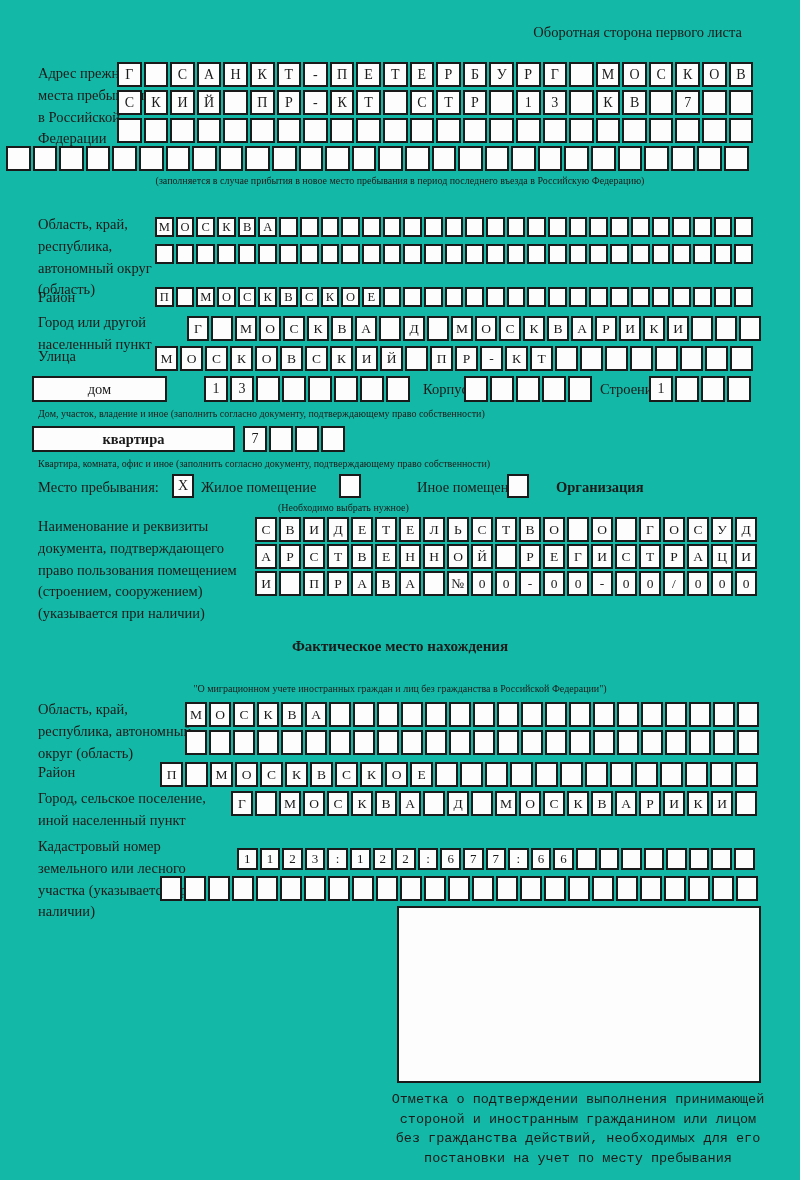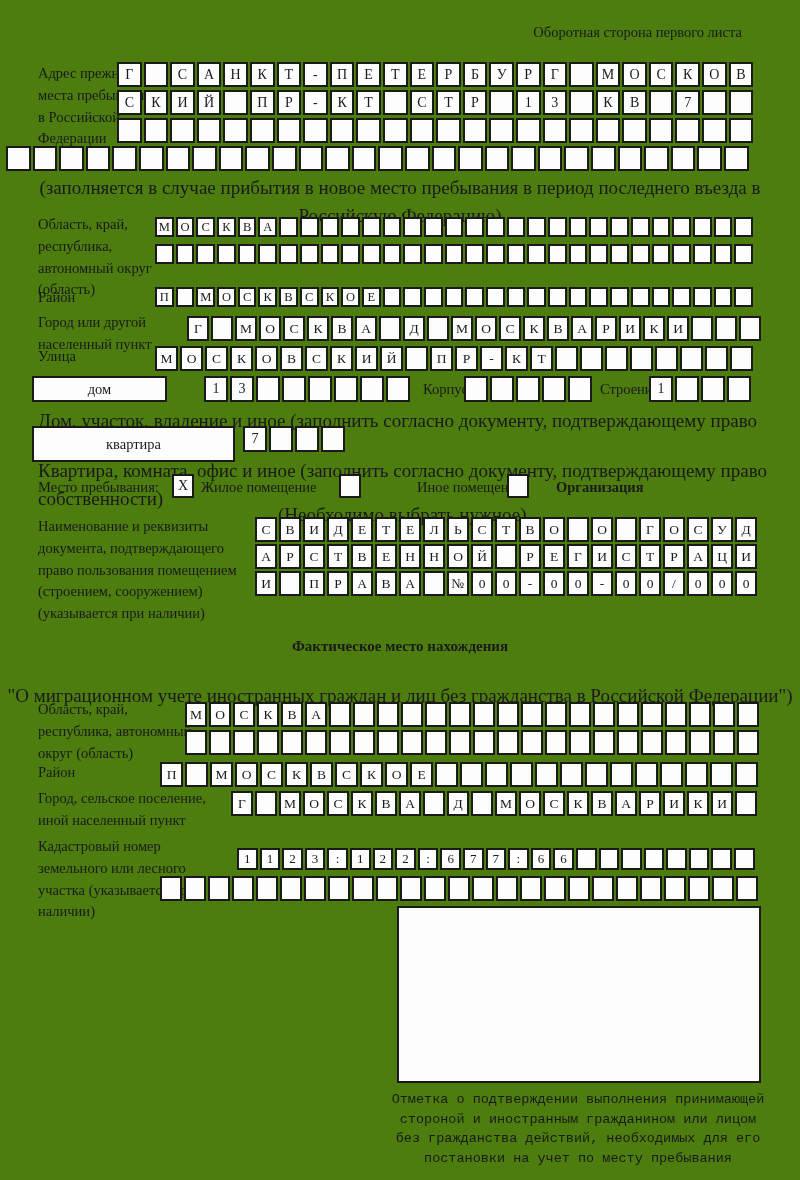--- a/index.html
+++ b/index.html
@@ -1,23 +1,23 @@
 <!DOCTYPE html>
 <html><head>
 <meta charset="utf-8">
 <title>Form</title>
 <style>
   html,body{margin:0;padding:0;background:#ffffff;}
   .page{
-    position:relative;width:800px;height:1180px;background:#4d7c0f;
+    position:relative;width:800px;height:1180px;background:#14b8a6;
     font-family:"Liberation Serif","DejaVu Serif",serif;color:#1a1a1a;
     overflow:hidden;
   }
   .lbl{position:absolute;font-size:14.5px;line-height:1.5;}
-  .note{position:absolute;font-size:19px;line-height:1.45;}
+  .note{position:absolute;font-size:10px;line-height:1.45;}
   .center{left:0;right:0;text-align:center;}
   .heading{position:absolute;left:0;right:0;text-align:center;font-weight:bold;font-size:15px;}
   .cellrow{position:absolute;display:flex;gap:2px;}
   .cell{
     box-sizing:border-box;border:2px solid #1a1a1a;background:#fdfdfd;
     display:flex;align-items:center;justify-content:center;
     font-family:"Liberation Serif","DejaVu Serif",serif;color:#1a1a1a;
   }
   .c-big  .cell{width:24.6px;height:25px;font-size:14px;}
   .c-sm   .cell{width:18.7px;height:20px;font-size:12.5px;}
@@ -329,21 +329,21 @@
     </div>
   <div class="lbl" style="left:600px;top:379px;">Строение</div>
   <div class="cellrow c-hs" style="left:649px;top:376px;">
       <span class="cell">1</span>
       <span class="cell"></span>
       <span class="cell"></span>
       <span class="cell"></span>
     </div>
   <div class="note" style="left:38px;top:407px;">Дом, участок, владение и иное (заполнить согласно документу, подтверждающему право собственности)</div>
 
-  <div class="wbox" style="left:32px;top:426px;width:203px;height:36px;">квартира</div>
+  <div class="wbox" style="left:32px;top:426px;width:203px;height:26px;font-weight:bold;">квартира</div>
   <div class="cellrow c-hs" style="left:243px;top:426px;">
       <span class="cell">7</span>
       <span class="cell"></span>
       <span class="cell"></span>
       <span class="cell"></span>
     </div>
   <div class="note" style="left:38px;top:457px;">Квартира, комната, офис и иное (заполнить согласно документу, подтверждающему право собственности)</div>
 
   <div class="lbl" style="left:38px;top:477px;">Место пребывания:</div>
   <div class="chk" style="left:172px;top:474px;">X</div>

